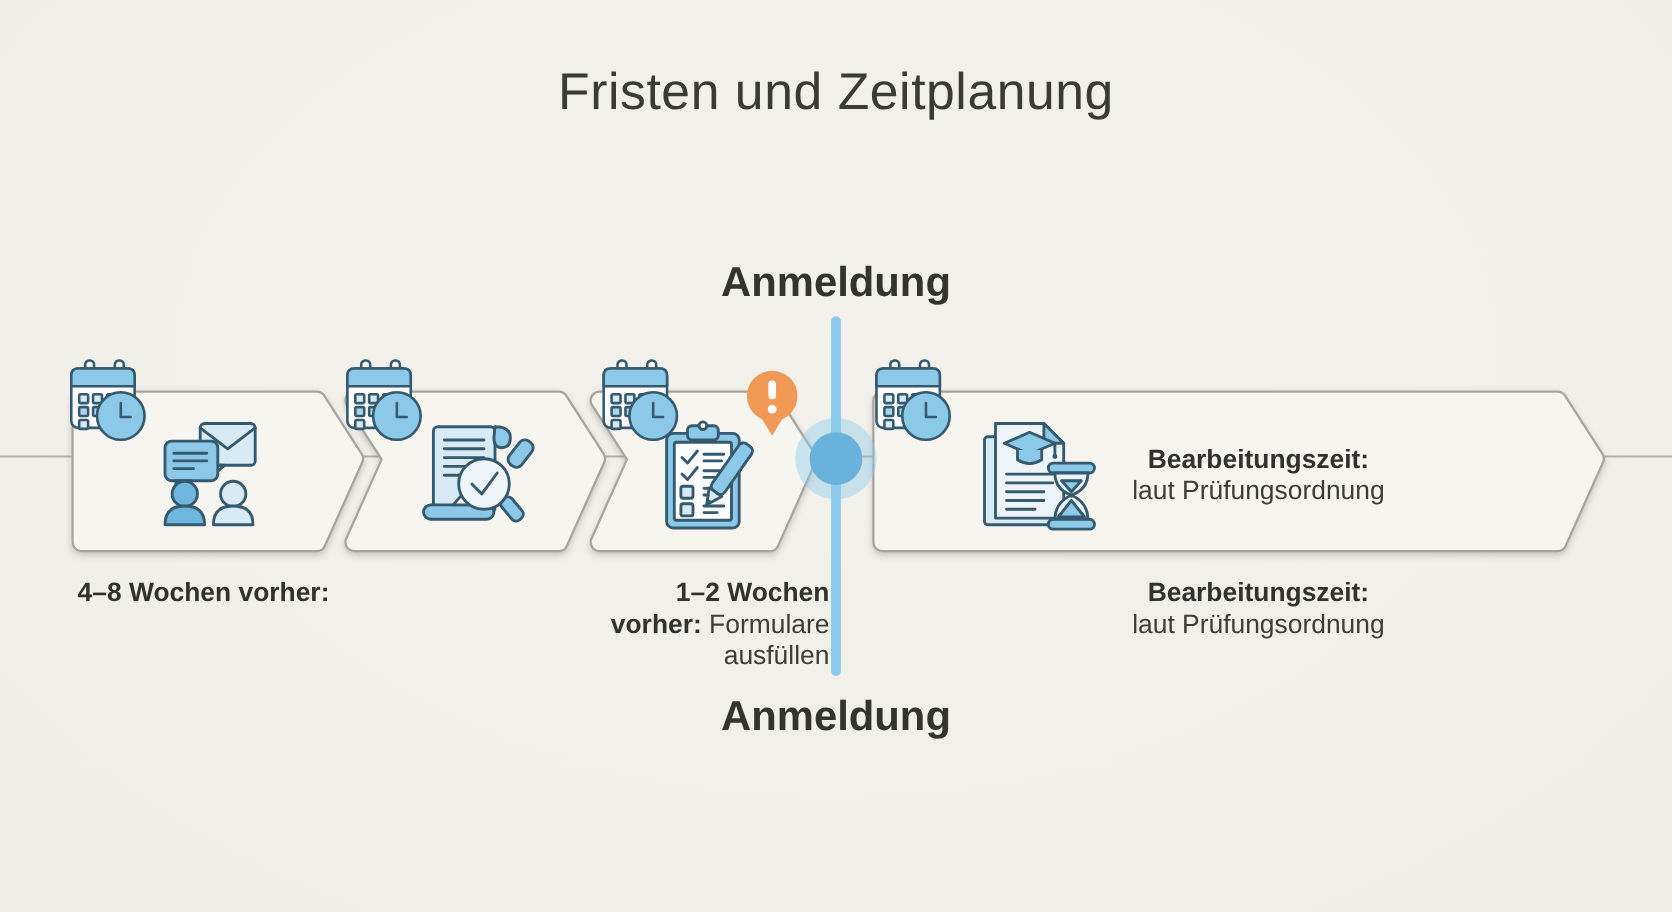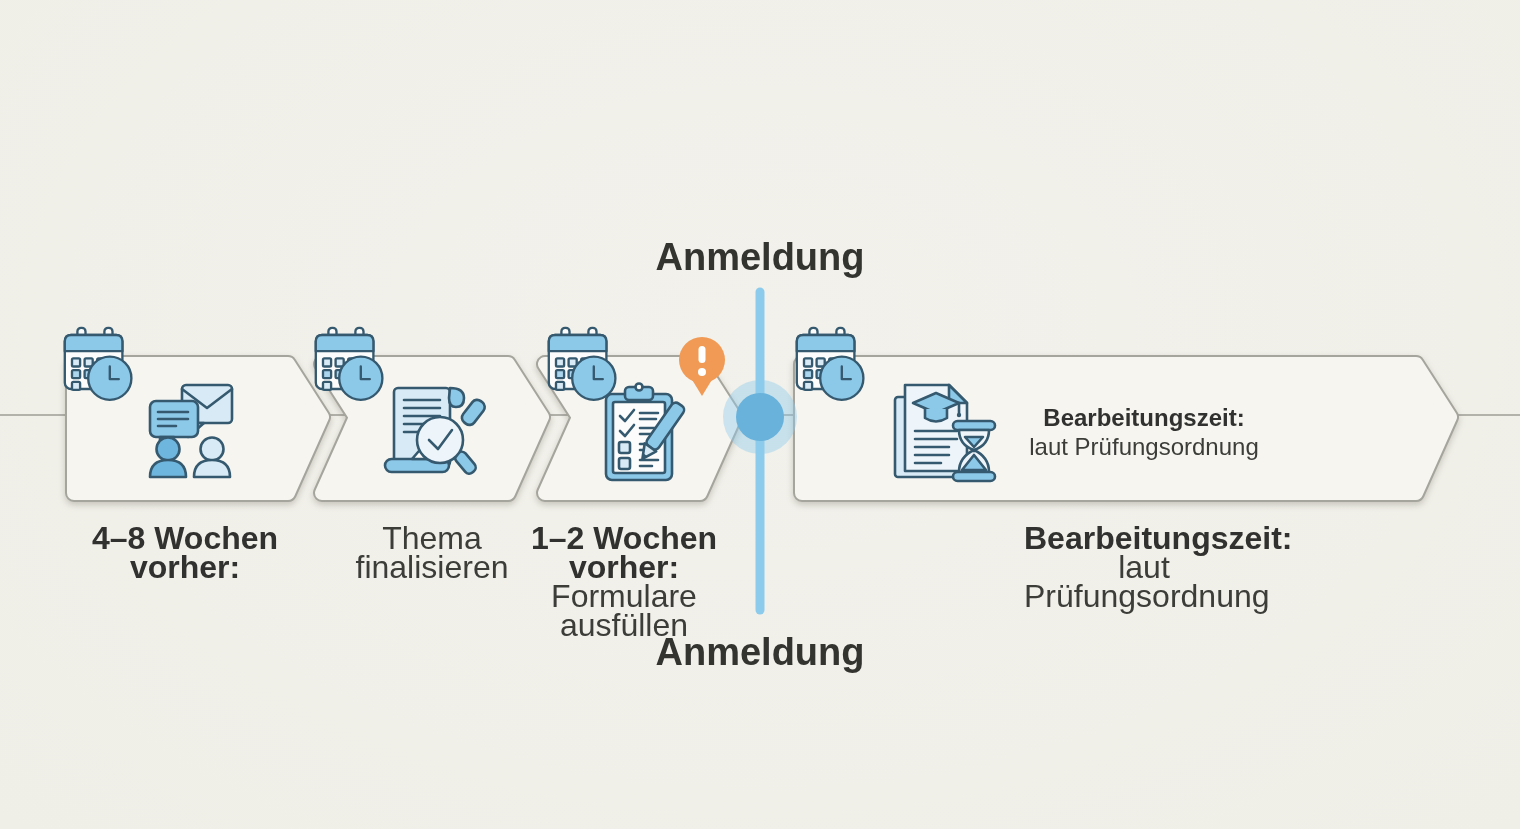--- a/index.html
+++ b/index.html
@@ -44,28 +44,28 @@
   .f-dark{fill:var(--icon_outline);stroke:none;}
   .pin-shape{fill:var(--alert_orange);stroke:none;}
   .pin-glyph{fill:#ffffff;stroke:none;}
 
   
   .txt{position:absolute;text-align:center;color:var(--text_regular);}
   .page-title{left:0;top:56px;width:1520px;font-size:47px;line-height:54px;font-weight:400;color:#3a3a37;letter-spacing:.5px;}
   .milestone-label{left:610px;width:300px;font-size:38px;font-weight:700;color:#333330;}
   .milestone-top{top:236px;}
   .milestone-bottom{top:631px;}
-  .step-label{top:524px;font-size:32px;line-height:29px;}
+  .step-label{top:524px;font-size:24px;line-height:29px;}
   .step-label b{display:block;font-weight:700;color:var(--text_dark);}
   .step-label.inline b{display:inline;}
   .panel-text{left:1024px;width:240px;top:403px;font-size:24px;line-height:29px;}
   .panel-text b{display:block;font-weight:700;color:var(--text_dark);}
   .lbl-1{left:55px;width:260px;}
   .lbl-2{left:302px;width:260px;}
-  .lbl-3{left:524px;width:200px;}
+  .lbl-3{left:554px;width:200px;text-align:right;}
   .lbl-4{left:1024px;width:240px;}
 </style>
 </head>
 <body>
 
 <div class="canvas">
 
   <svg class="scene" width="1520" height="829" viewBox="0 0 1520 829">
     <defs>
 
@@ -179,27 +179,28 @@
       <path d="M-11,40 L0,58 L11,40 Z" class="pin-shape"></path>
       <rect x="-3.5" y="8" width="7" height="17" rx="3.5" class="pin-glyph"></rect>
       <circle cx="0" cy="34" r="4" class="pin-glyph"></circle>
     </g>
 
     <circle cx="760" cy="417" r="37" class="halo"></circle>
     <line x1="760" y1="292" x2="760" y2="610" class="vline"></line>
     <circle cx="760" cy="417" r="24" class="dot"></circle>
   </svg>
 
+  <h1 class="txt page-title">Fristen und Zeitplanung</h1>
 
   <div class="txt milestone-label milestone-top">Anmeldung</div>
   <div class="txt milestone-label milestone-bottom">Anmeldung</div>
 
   <div class="txt step-label lbl-1"><b>4–8 Wochen vorher:</b></div>
 
-  <div class="txt step-label lbl-2"><span>Thema finalisieren</span></div>
+  <div class="txt step-label lbl-2"></div>
 
   <div class="txt step-label inline lbl-3"><b>1–2 Wochen vorher:</b> <span>Formulare ausfüllen</span></div>
 
   <div class="txt step-label lbl-4"><b>Bearbeitungszeit:</b><span>laut Prüfungsordnung</span></div>
 
   <div class="txt panel-text"><b>Bearbeitungszeit:</b><span>laut Prüfungsordnung</span></div>
 
 </div>
 
 </body></html>

